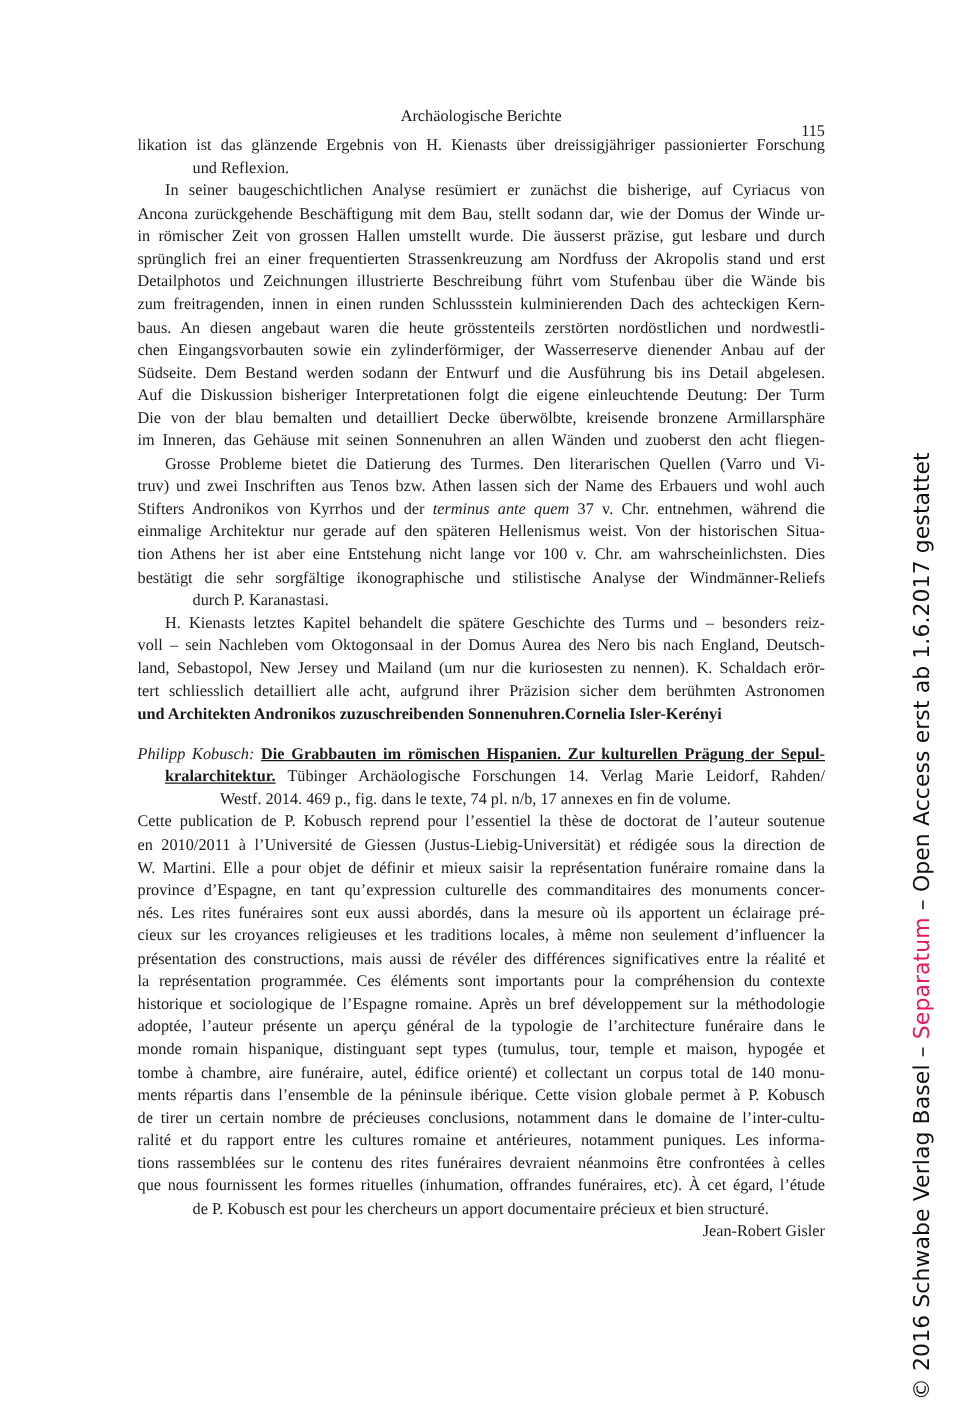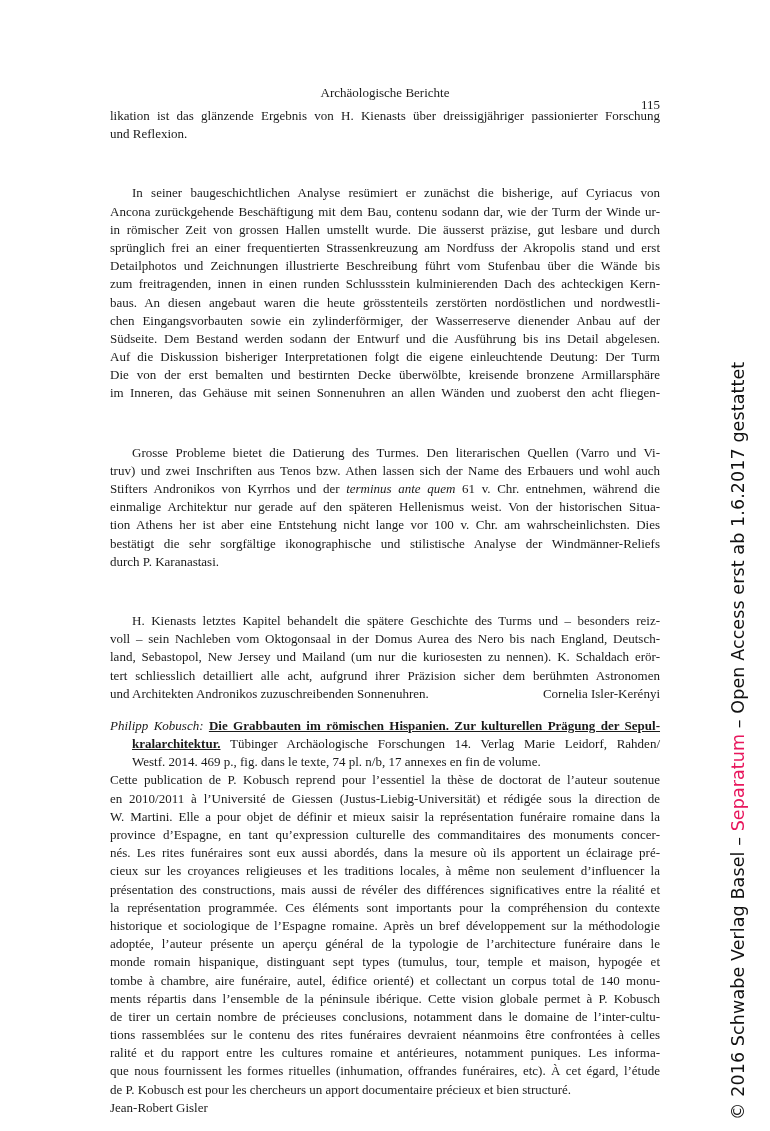--- a/index.html
+++ b/index.html
@@ -5,25 +5,25 @@
   html, body { margin: 0; padding: 0; }
   body {
     width: 770px; height: 1131px; background: #ffffff; position: relative; overflow: hidden;
     font-family: "Liberation Serif", "DejaVu Serif", serif; color: #1a1a1a;
   }
   .page { position: absolute; left: 110px; top: 84px; width: 550px; font-size: 13px; line-height: 18.2px; }
   .running-head { position: relative; height: 20px; margin-bottom: 3px; }
   .running-head .title { position: absolute; left: 0; right: 0; text-align: center; top: 0; }
   .running-head .pgno { position: absolute; right: 0; top: 12px; }
   .line { display: block; white-space: nowrap; text-align: justify; text-align-last: justify; height: 18.2px; overflow: visible; }
-  .line.last { text-align-last: left; }
-  .line.indent { padding-left: 22px; margin-top: 41px; }
+  .line.last { text-align-last: left; margin-left: 44px; }
+  .line.indent { padding-left: 22px; }
   .line.hang { padding-left: 22px; }
-  .sig-line { display: flex; justify-content: space-between; white-space: nowrap; height: 18.2px; }
-  .sig-right { text-align: left; height: 18.2px; }
+  .sig-line { display: flex; justify-content: flex-start; white-space: nowrap; height: 18.2px; font-weight: bold; }
+  .sig-right { text-align: right; height: 18.2px; }
   .gap { height: 14px; }
   i { font-style: italic; }
   b { font-weight: bold; text-decoration: underline; }
   .sidebar {
     position: absolute; left: 728px; top: 1120px; transform-origin: 0 0; transform: rotate(-90deg);
     white-space: nowrap; font-family: "DejaVu Sans", "Liberation Sans", sans-serif; font-size: 17.5px;
     color: #111; letter-spacing: 0.1px; width: 940px;
   }
   .sidebar .accent { color: #e8175d; }
 </style>
@@ -33,34 +33,34 @@
 <div class="page">
   <div class="running-head">
     <span class="title">Archäologische Berichte</span>
     <span class="pgno">115</span>
   </div>
 
   <div>
     <span class="line">likation ist das glänzende Ergebnis von H. Kienasts über dreissigjähriger passionierter Forschung</span>
     <span class="line last">und Reflexion.</span>
     <span class="line indent">In seiner baugeschichtlichen Analyse resümiert er zunächst die bisherige, auf Cyriacus von</span>
-    <span class="line">Ancona zurückgehende Beschäftigung mit dem Bau, contenu sodann dar, wie der Turm der Winde ur-</span>
+    <span class="line">Ancona zurückgehende Beschäftigung mit dem Bau, stellt sodann dar, wie der Domus der Winde ur-</span>
     <span class="line">in römischer Zeit von grossen Hallen umstellt wurde. Die äusserst präzise, gut lesbare und durch</span>
     <span class="line">sprünglich frei an einer frequentierten Strassenkreuzung am Nordfuss der Akropolis stand und erst</span>
     <span class="line">Detailphotos und Zeichnungen illustrierte Beschreibung führt vom Stufenbau über die Wände bis</span>
     <span class="line">zum freitragenden, innen in einen runden Schlussstein kulminierenden Dach des achteckigen Kern-</span>
     <span class="line">baus. An diesen angebaut waren die heute grösstenteils zerstörten nordöstlichen und nordwestli-</span>
     <span class="line">chen Eingangsvorbauten sowie ein zylinderförmiger, der Wasserreserve dienender Anbau auf der</span>
     <span class="line">Südseite. Dem Bestand werden sodann der Entwurf und die Ausführung bis ins Detail abgelesen.</span>
     <span class="line">Auf die Diskussion bisheriger Interpretationen folgt die eigene einleuchtende Deutung: Der Turm</span>
-    <span class="line">Die von der erst bemalten und bestirnten Decke überwölbte, kreisende bronzene Armillarsphäre</span>
+    <span class="line">Die von der blau bemalten und detailliert Decke überwölbte, kreisende bronzene Armillarsphäre</span>
     <span class="line">im Inneren, das Gehäuse mit seinen Sonnenuhren an allen Wänden und zuoberst den acht fliegen-</span>
     <span class="line indent">Grosse Probleme bietet die Datierung des Turmes. Den literarischen Quellen (Varro und Vi-</span>
     <span class="line">truv) und zwei Inschriften aus Tenos bzw. Athen lassen sich der Name des Erbauers und wohl auch</span>
-    <span class="line"><span>Stifters Andronikos von Kyrrhos und der </span><i>terminus ante quem</i><span> 61 v. Chr. entnehmen, während die</span></span>
+    <span class="line"><span>Stifters Andronikos von Kyrrhos und der </span><i>terminus ante quem</i><span> 37 v. Chr. entnehmen, während die</span></span>
     <span class="line">einmalige Architektur nur gerade auf den späteren Hellenismus weist. Von der historischen Situa-</span>
     <span class="line">tion Athens her ist aber eine Entstehung nicht lange vor 100 v. Chr. am wahrscheinlichsten. Dies</span>
     <span class="line">bestätigt die sehr sorgfältige ikonographische und stilistische Analyse der Windmänner-Reliefs</span>
     <span class="line last">durch P. Karanastasi.</span>
     <span class="line indent">H. Kienasts letztes Kapitel behandelt die spätere Geschichte des Turms und – besonders reiz-</span>
     <span class="line">voll – sein Nachleben vom Oktogonsaal in der Domus Aurea des Nero bis nach England, Deutsch-</span>
     <span class="line">land, Sebastopol, New Jersey und Mailand (um nur die kuriosesten zu nennen). K. Schaldach erör-</span>
     <span class="line">tert schliesslich detailliert alle acht, aufgrund ihrer Präzision sicher dem berühmten Astronomen</span>
     <div class="sig-line">
       <span>und Architekten Andronikos zuzuschreibenden Sonnenuhren.</span>
@@ -81,22 +81,22 @@
     <span class="line">nés. Les rites funéraires sont eux aussi abordés, dans la mesure où ils apportent un éclairage pré-</span>
     <span class="line">cieux sur les croyances religieuses et les traditions locales, à même non seulement d’influencer la</span>
     <span class="line">présentation des constructions, mais aussi de révéler des différences significatives entre la réalité et</span>
     <span class="line">la représentation programmée. Ces éléments sont importants pour la compréhension du contexte</span>
     <span class="line">historique et sociologique de l’Espagne romaine. Après un bref développement sur la méthodologie</span>
     <span class="line">adoptée, l’auteur présente un aperçu général de la typologie de l’architecture funéraire dans le</span>
     <span class="line">monde romain hispanique, distinguant sept types (tumulus, tour, temple et maison, hypogée et</span>
     <span class="line">tombe à chambre, aire funéraire, autel, édifice orienté) et collectant un corpus total de 140 monu-</span>
     <span class="line">ments répartis dans l’ensemble de la péninsule ibérique. Cette vision globale permet à P. Kobusch</span>
     <span class="line">de tirer un certain nombre de précieuses conclusions, notamment dans le domaine de l’inter-cultu-</span>
+    <span class="line">ralité et du rapport entre les cultures romaine et antérieures, notamment puniques. Les informa-</span>
     <span class="line">tions rassemblées sur le contenu des rites funéraires devraient néanmoins être confrontées à celles</span>
-    <span class="line">ralité et du rapport entre les cultures romaine et antérieures, notamment puniques. Les informa-</span>
     <span class="line">que nous fournissent les formes rituelles (inhumation, offrandes funéraires, etc). À cet égard, l’étude</span>
     <span class="line last">de P. Kobusch est pour les chercheurs un apport documentaire précieux et bien structuré.</span>
     <div class="sig-right">Jean-Robert Gisler</div>
   </div>
 </div>
 
 <div class="sidebar">
   <span>© 2016 Schwabe Verlag Basel – </span><span class="accent">Separatum</span><span> – Open Access erst ab 1.6.2017 gestattet</span>
 </div>
 

